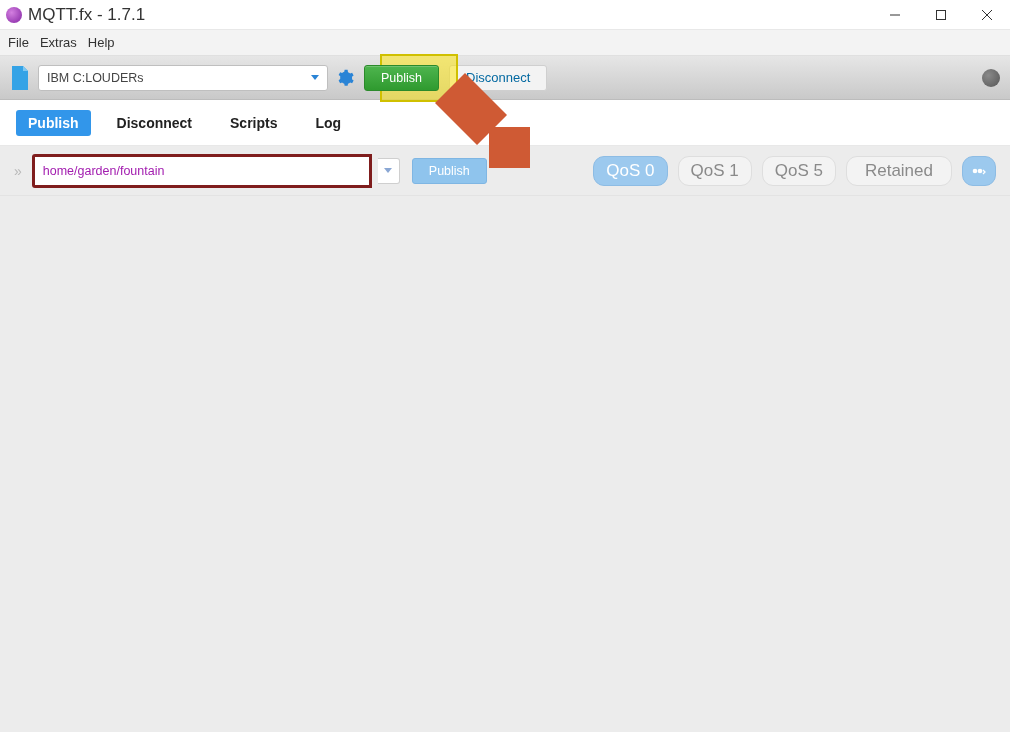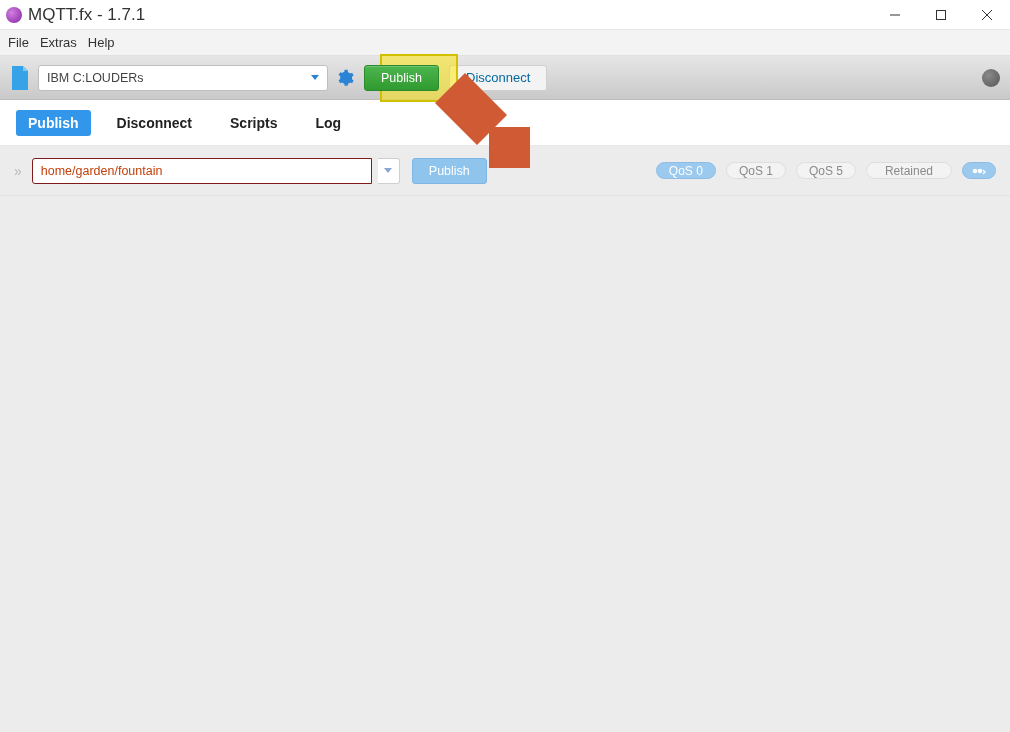--- a/index.html
+++ b/index.html
@@ -179,27 +179,27 @@
     border-bottom: 1px solid #e3e3e3;
     gap: 6px;
   }
   .expand-chevron {
     color: #b9b9b9;
     font-size: 14px;
     margin-right: 4px;
   }
   .topic-input {
     width: 340px;
-    height: 26px;
-    background: #fff;
-    border: 1px solid #7f1d1d;
+    height: 34px;
+    background: #fff;
+    border: 3px solid #7f1d1d;
     border-radius: 3px 0 0 3px;
     padding: 0 8px;
     font-size: 12.5px;
-    color: #c2410c;
+    color: #a21caf;
     display: flex; align-items: center;
   }
   .topic-caret-btn {
     width: 22px; height: 26px;
     background: #fff;
     border: 1px solid #cfcfcf;
     border-left: none;
     border-radius: 0 3px 3px 0;
     display: flex; align-items: center; justify-content: center;
   }
@@ -215,24 +215,24 @@
     background: #8fc4ed;
     color: #fff;
     border: 1px solid #7fb6e3;
     border-radius: 3px;
     font-size: 12.5px;
     margin-left: 6px;
     display: flex; align-items: center;
   }
   .spacer { flex: 1; }
   .pill {
-    height: 17px;
+    height: 30px;
     padding: 0 12px;
     border-radius: 11px;
-    font-size: 12px;
+    font-size: 17px;
     color: #8a8a8a;
     background: #f3f3f3;
     border: 1px solid #dedede;
     display: flex; align-items: center;
     margin-left: 4px;
   }
   .pill.sel {
     background: #9cc9ee;
     color: #fff;
     border-color: #8dbce4;

